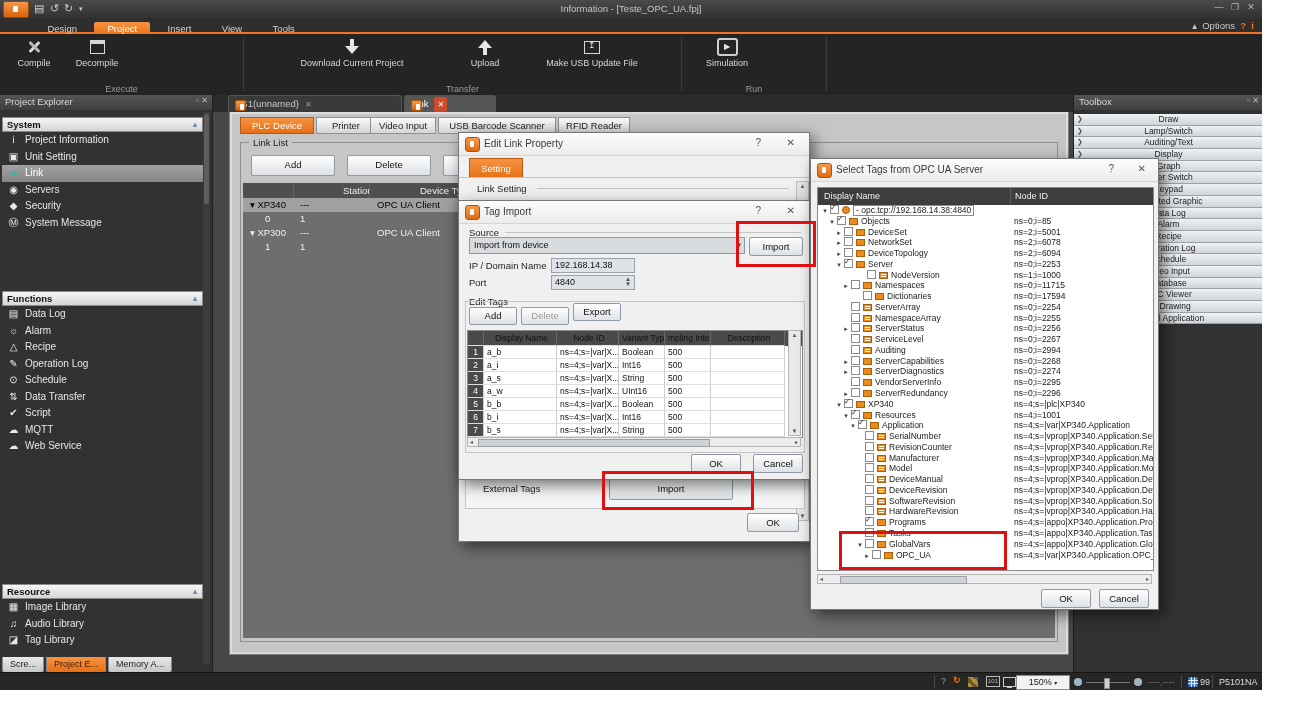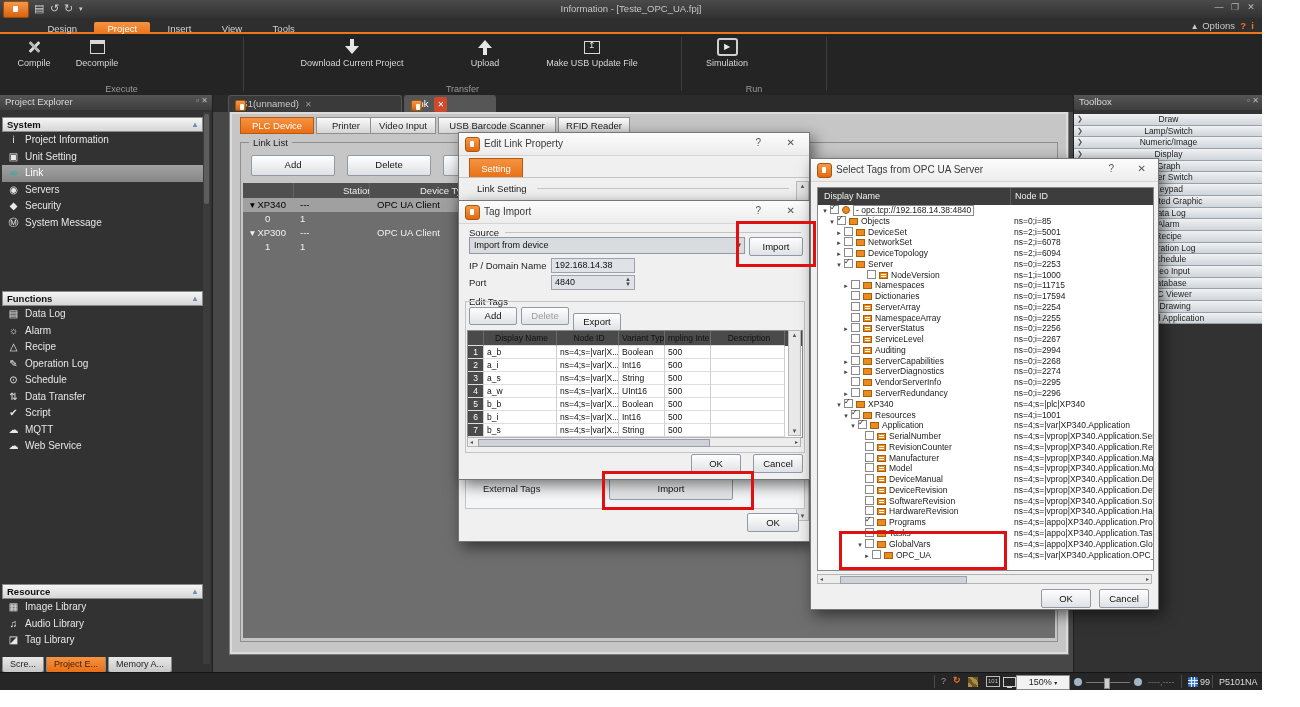--- a/index.html
+++ b/index.html
@@ -327,21 +327,21 @@
     </div>
   </div>
 
   <div class="panelR">
     <div class="phead"><span>Toolbox</span>
       <span class="pbtns"><span>▫</span> <span>✕</span></span>
     </div>
     <div id="toolbox-items" style="position:absolute;left:0;top:19px;width:100%">
         <div class="titem"><span class="tarr">❯</span><span>Draw</span></div>
         <div class="titem"><span class="tarr">❯</span><span>Lamp/Switch</span></div>
-        <div class="titem"><span class="tarr">❯</span><span>Numeric/Image</span></div>
+        <div class="titem"><span class="tarr">❯</span><span>Auditing/Text</span></div>
         <div class="titem"><span class="tarr">❯</span><span>Display</span></div>
         <div class="titem"><span class="tarr">❯</span><span>Graph</span></div>
         <div class="titem"><span class="tarr">❯</span><span>Other Switch</span></div>
         <div class="titem"><span class="tarr">❯</span><span>Keypad</span></div>
         <div class="titem"><span class="tarr">❯</span><span>Animated Graphic</span></div>
         <div class="titem"><span class="tarr">❯</span><span>Data Log</span></div>
         <div class="titem"><span class="tarr">❯</span><span>Alarm</span></div>
         <div class="titem"><span class="tarr">❯</span><span>Recipe</span></div>
         <div class="titem"><span class="tarr">❯</span><span>Operation Log</span></div>
         <div class="titem"><span class="tarr">❯</span><span>Schedule</span></div>
@@ -409,21 +409,21 @@
     <div class="btn" style="left:290px;top:36px;width:52px;height:17px;line-height:17px">Import</div>
     <span class="glabel2" style="left:10px;top:59px">IP / Domain Name</span>
     <div class="field" style="left:92px;top:57px;width:84px;height:15px">192.168.14.38</div>
     <span class="glabel2" style="left:10px;top:76px">Port</span>
     <div class="field" style="left:92px;top:74px;width:84px;height:15px">4840</div>
     <div class="spin" style="left:166px;top:76px">▲<br>▼</div>
     <span class="glabel2" style="left:10px;top:95px">Edit Tags</span>
     <div class="gbox" style="left:6px;top:100px;width:338px;height:150px"></div>
     <div class="btn" style="left:10px;top:106px;width:46px;height:16px;line-height:16px">Add</div>
     <div class="btn disabled" style="left:62px;top:106px;width:46px;height:16px;line-height:16px">Delete</div>
-    <div class="btn" style="left:114px;top:112px;width:46px;height:16px;line-height:16px">Export</div>
+    <div class="btn" style="left:114px;top:102px;width:46px;height:16px;line-height:16px">Export</div>
     <div class="ttable" id="tagtable">
         <div class="trowG h">
           <div></div>
           <div>Display Name</div>
           <div>Node ID</div>
           <div>Variant Type</div>
           <div>mpling Inter</div>
           <div>Description</div>
         </div>
         <div class="trowG">
@@ -510,21 +510,21 @@
       </div>
       <div class="trows" id="treerows">
           <div class="trow" style="padding-left: 3px;"><span class="texp">▾</span><span class="tcb on"></span><span class="tico server"></span><span class="trootbox">- opc.tcp://192.168.14.38:4840</span></div>
           <div class="trow" style="padding-left: 10px;"><span class="texp">▾</span><span class="tcb on"></span><span class="tico folder"></span><span>Objects</span><span class="tnid">ns=0;i=85</span></div>
           <div class="trow" style="padding-left: 17px;"><span class="texp">▸</span><span class="tcb"></span><span class="tico folder"></span><span>DeviceSet</span><span class="tnid">ns=2;i=5001</span></div>
           <div class="trow" style="padding-left: 17px;"><span class="texp">▸</span><span class="tcb"></span><span class="tico folder"></span><span>NetworkSet</span><span class="tnid">ns=2;i=6078</span></div>
           <div class="trow" style="padding-left: 17px;"><span class="texp">▸</span><span class="tcb"></span><span class="tico folder"></span><span>DeviceTopology</span><span class="tnid">ns=2;i=6094</span></div>
           <div class="trow" style="padding-left: 17px;"><span class="texp">▾</span><span class="tcb on"></span><span class="tico folder"></span><span>Server</span><span class="tnid">ns=0;i=2253</span></div>
           <div class="trow" style="padding-left: 40px;"><span class="texp"></span><span class="tcb"></span><span class="tico var"></span><span>NodeVersion</span><span class="tnid">ns=1;i=1000</span></div>
           <div class="trow" style="padding-left: 24px;"><span class="texp">▸</span><span class="tcb"></span><span class="tico folder"></span><span>Namespaces</span><span class="tnid">ns=0;i=11715</span></div>
-          <div class="trow" style="padding-left: 24px;"><span class="texp"></span><span class="tcb"></span><span class="tico folder"></span><span>Dictionaries</span><span class="tnid">ns=0;i=17594</span></div>
+          <div class="trow" style="padding-left: 36px;"><span class="texp"></span><span class="tcb"></span><span class="tico folder"></span><span>Dictionaries</span><span class="tnid">ns=0;i=17594</span></div>
           <div class="trow" style="padding-left: 24px;"><span class="texp"></span><span class="tcb"></span><span class="tico var"></span><span>ServerArray</span><span class="tnid">ns=0;i=2254</span></div>
           <div class="trow" style="padding-left: 24px;"><span class="texp"></span><span class="tcb"></span><span class="tico var"></span><span>NamespaceArray</span><span class="tnid">ns=0;i=2255</span></div>
           <div class="trow" style="padding-left: 24px;"><span class="texp">▸</span><span class="tcb"></span><span class="tico var"></span><span>ServerStatus</span><span class="tnid">ns=0;i=2256</span></div>
           <div class="trow" style="padding-left: 24px;"><span class="texp"></span><span class="tcb"></span><span class="tico var"></span><span>ServiceLevel</span><span class="tnid">ns=0;i=2267</span></div>
           <div class="trow" style="padding-left: 24px;"><span class="texp"></span><span class="tcb"></span><span class="tico var"></span><span>Auditing</span><span class="tnid">ns=0;i=2994</span></div>
           <div class="trow" style="padding-left: 24px;"><span class="texp">▸</span><span class="tcb"></span><span class="tico folder"></span><span>ServerCapabilities</span><span class="tnid">ns=0;i=2268</span></div>
           <div class="trow" style="padding-left: 24px;"><span class="texp">▸</span><span class="tcb"></span><span class="tico folder"></span><span>ServerDiagnostics</span><span class="tnid">ns=0;i=2274</span></div>
           <div class="trow" style="padding-left: 24px;"><span class="texp"></span><span class="tcb"></span><span class="tico folder"></span><span>VendorServerInfo</span><span class="tnid">ns=0;i=2295</span></div>
           <div class="trow" style="padding-left: 24px;"><span class="texp">▸</span><span class="tcb"></span><span class="tico folder"></span><span>ServerRedundancy</span><span class="tnid">ns=0;i=2296</span></div>
           <div class="trow" style="padding-left: 17px;"><span class="texp">▾</span><span class="tcb on"></span><span class="tico folder"></span><span>XP340</span><span class="tnid">ns=4;s=|plc|XP340</span></div>

